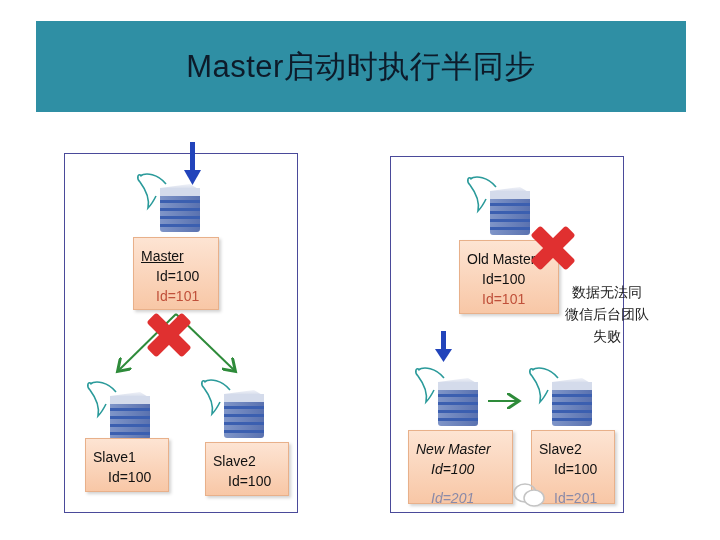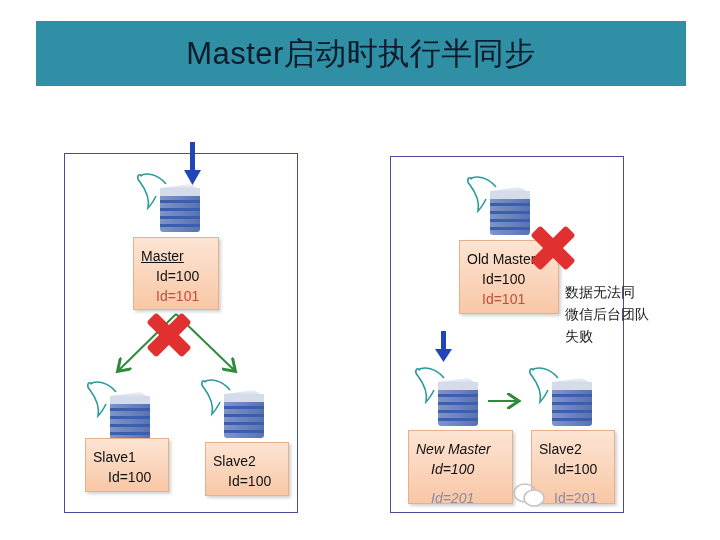--- a/index.html
+++ b/index.html
@@ -1,29 +1,29 @@
 <!DOCTYPE html>
 <html><head>
 <meta charset="utf-8">
 <style>
   html, body { margin:0; padding:0; }
   body { width:720px; height:540px; background:#ffffff; position:relative; overflow:hidden;
          font-family:"Liberation Sans", "DejaVu Sans", sans-serif; }
-  .title-bar { position:absolute; left:36px; top:21px; width:650px; height:65px; background:#2f8fa4;
+  .title-bar { position:absolute; left:36px; top:21px; width:650px; height:91px; background:#2f8fa4;
                display:flex; align-items:center; justify-content:center; }
   .title-bar span { font-size:31px; color:#0d1b2a; letter-spacing:0.5px; }
   .panel { position:absolute; border:1.5px solid #4a4a9a; background:#fff; }
   .node-box { position:absolute; background:linear-gradient(#fde4d3, #f8c7a6);
               border:1px solid #e8b08a; box-shadow:2px 2px 3px rgba(0,0,0,0.18);
               font-size:14px; color:#111; line-height:20px; }
   .node-box .l { position:absolute; white-space:nowrap; }
   .red { color:#c0503a; }
   .grey { color:#8a8aa8;margin-top:9px; }
   .server { position:absolute; width:70px; height:64px; }
-  .cn-note { position:absolute; font-family:Liberation Serif, serif; font-size:14px; line-height:22px; color:#222; }
+  .cn-note { position:absolute; font-family:Liberation Serif, serif; font-size:14px; line-height:22px; color:#222;text-align:center; }
   .watermark { position:absolute; left:512px; top:482px; font-size:21px; color:#bbbbbb; display:flex; align-items:center; gap:6px; }
   svg.ov { position:absolute; left:0; top:0; }
 </style>
 </head>
 <body>
 
 <div class="title-bar">
   <span>Master启动时执行半同步</span>
 </div>
 

